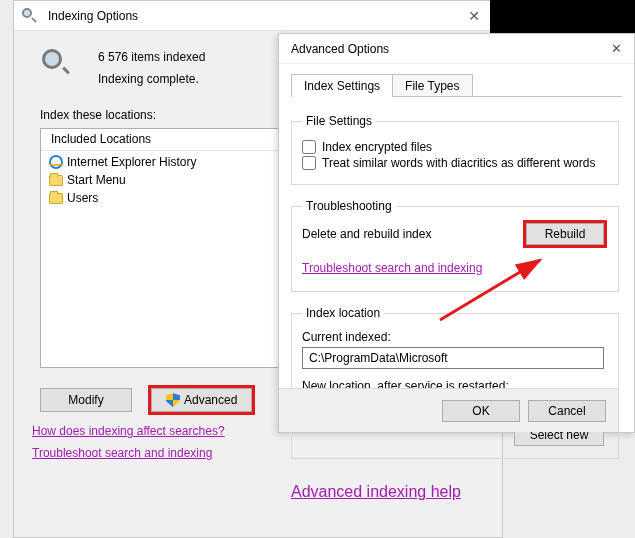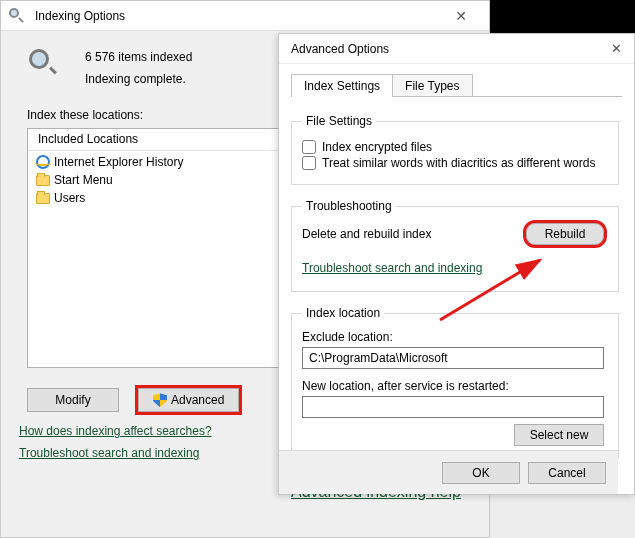--- a/index.html
+++ b/index.html
@@ -1,19 +1,19 @@
 <!DOCTYPE html>
 <html><head>
 <meta charset="utf-8">
 <style>
   * { box-sizing: border-box; font-family: "Segoe UI", Tahoma, sans-serif; }
   body { margin: 0; width: 635px; height: 538px; background: #ededed; position: relative; overflow: hidden; }
 
   
-  .win1 { position: absolute; left: 0; top: 0; width: 490px; height: 538px; background: #f0f0f0; border: 1px solid #c8c8c8; }
+  .win1 { position: absolute; left: 13px; top: 0; width: 490px; height: 538px; background: #f0f0f0; border: 1px solid #c8c8c8; }
   .win1-title { height: 30px; display: flex; align-items: center; padding: 0 8px; font-size: 12px; background: #fff; border-bottom: 1px solid #e0e0e0; }
   .win1-title .spacer { flex: 1; }
   .win1-title .x { width: 40px; text-align: center; font-size: 14px; color: #555; }
   .idx-icon { width: 20px; height: 16px; position: relative; margin-right: 6px; }
   .idx-icon .mag { width: 10px; height: 10px; border: 2px solid #888; border-radius: 50%; position: absolute; left: 0; top: 0; background: #cfe0ef; }
   .idx-icon .handle { width: 6px; height: 2px; background: #888; position: absolute; left: 9px; top: 11px; transform: rotate(45deg); }
 
   .win1-body { padding: 10px 26px; font-size: 12px; color: #000; }
   .status-row { display: flex; gap: 14px; align-items: flex-start; margin: 6px 0 18px 0; }
   .big-icon { width: 44px; height: 40px; position: relative; flex: none; }
@@ -33,44 +33,44 @@
   .ie-ico { width: 14px; height: 14px; position: relative; }
   .ie-ico::before { content: ""; position: absolute; inset: 0; border: 2px solid #2a7bd6; border-radius: 50%; }
   .ie-ico::after { content: ""; position: absolute; left: -1px; top: 5px; width: 16px; height: 4px; border-bottom: 2px solid #f7b500; border-radius: 0 0 50% 50%; }
 
   .win1-btns { display: flex; gap: 19px; padding: 10px 26px 8px; }
   .btn { min-width: 92px; height: 24px; background: #e1e1e1; border: 1px solid #adadad; font-size: 12px; display: inline-flex; align-items: center; justify-content: center; gap: 4px; padding: 0 14px; }
   .btn.adv { outline: 3px solid #e21a1a; outline-offset: 0; }
   .shield { width: 14px; height: 14px; position: relative; }
   .shield::before { content: ""; position: absolute; inset: 0; clip-path: polygon(50% 0, 100% 15%, 100% 55%, 50% 100%, 0 55%, 0 15%); background: conic-gradient(#2f79d8 0 25%, #f5c517 25% 50%, #2f79d8 50% 75%, #f5c517 75% 100%); }
   .links { padding: 0 18px 10px; font-size: 12px; }
-  a.link { color: #14532d; text-decoration: underline; display: inline-block; margin: 4px 0; }
+  a.link { color: #a21caf; text-decoration: underline; display: inline-block; margin: 4px 0; }
 
   
   .blk { position: absolute; right: 0; top: 0; width: 145px; height: 33px; background: #000; }
 
   
-  .win2 { position: absolute; left: 278px; top: 33px; width: 357px; height: 462px; background: #fff; border: 1px solid #c8c8c8; box-shadow: -2px 2px 6px rgba(0,0,0,0.15); }
+  .win2 { position: absolute; left: 278px; top: 33px; width: 357px; height: 400px; background: #fff; border: 1px solid #c8c8c8; box-shadow: -2px 2px 6px rgba(0,0,0,0.15); }
   .win2-title { height: 30px; display: flex; align-items: center; padding: 0 12px; font-size: 12px; border-bottom: 1px solid #ececec; }
   .win2-title .spacer { flex: 1; }
   .win2-title .x { width: 30px; text-align: right; font-size: 13px; color: #555; }
   .tabs { display: flex; padding: 10px 12px 0 12px; font-size: 12px; }
   .tab { border: 1px solid #c0c0c0; border-bottom: none; padding: 4px 12px; background: #f7f7f7; margin-right: -1px; }
   .tab.active { background: #fff; position: relative; z-index: 2; }
   .tabline { height: 1px; background: #c0c0c0; margin: 0 12px; position: relative; top: -1px; z-index: 1; }
   .panel { padding: 8px 12px 0 12px; font-size: 12px; }
 
   fieldset { border: 1px solid #d8d8d8; margin: 8px 3px 14px 0; padding: 10px 14px 12px 10px; }
   legend { font-size: 12px; padding: 0 4px; color: #000; }
   label.chk { display: flex; align-items: center; gap: 6px; margin: 2px 0; }
   input[type=checkbox] { width: 14px; height: 14px; margin: 0; }
 
   .row { display: flex; align-items: center; justify-content: space-between; margin-bottom: 12px; }
   .btn2 { min-width: 78px; height: 22px; background: #e1e1e1; border: 1px solid #adadad; font-size: 12px; }
-  .btn2.reb { outline: 3px solid #e21a1a; border-radius: 9px; }
+  .btn2.reb { outline: 3px solid #e21a1a; }
 
   .smlabel { font-size: 12px; margin-bottom: 3px; }
   .txt { width: 100%; height: 22px; border: 1px solid #7a7a7a; font-size: 12px; padding: 2px 6px; background: #fff; }
   .selrow { display: flex; justify-content: flex-end; margin-top: 6px; }
 
   .advlink { padding: 6px 12px 0; }
   .footer { position: absolute; left: 0; right: 16px; bottom: 0; height: 44px; background: #f0f0f0; border-top: 1px solid #d8d8d8; display: flex; justify-content: flex-end; align-items: center; gap: 8px; padding: 0 12px; }
 
   
   .arrow { position: absolute; pointer-events: none; }
@@ -167,21 +167,21 @@
       <legend>Troubleshooting</legend>
       <div class="row">
         <span>Delete and rebuild index</span>
         <button class="btn2 reb">Rebuild</button>
       </div>
       <a href="#" class="link">Troubleshoot search and indexing</a>
     </fieldset>
 
     <fieldset>
       <legend>Index location</legend>
-      <div class="smlabel">Exclude location:</div>
+      <div class="smlabel">Current indexed:</div>
       <input class="txt" readonly="" value="C:\ProgramData\Microsoft" style="">
       <div style="height:10px"></div>
       <div class="smlabel">New location, after service is restarted:</div>
       <input class="txt" value="" style="">
       <div class="selrow">
         <button class="btn2" style="min-width:90px">Select new</button>
       </div>
     </fieldset>
   </div>
 

